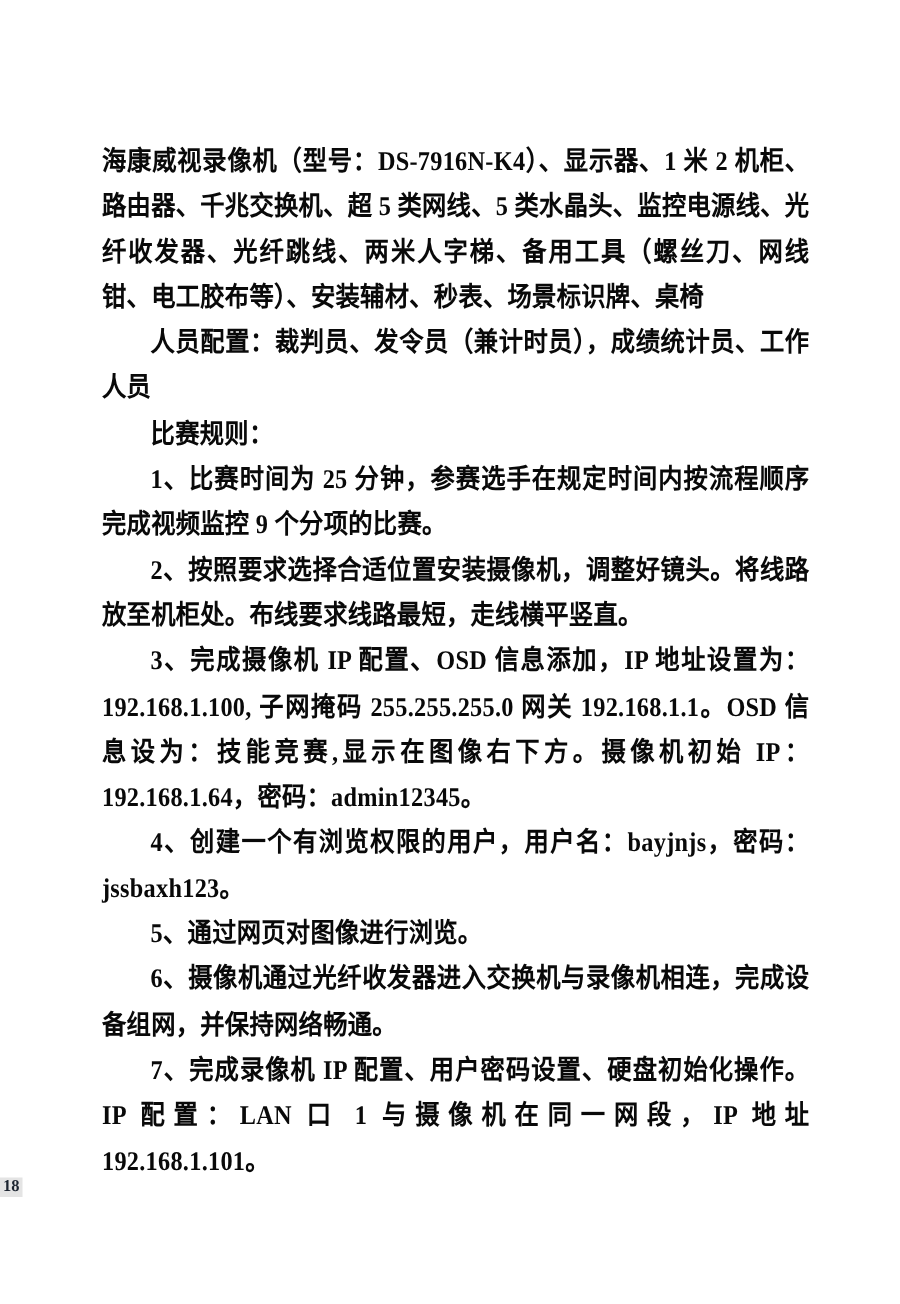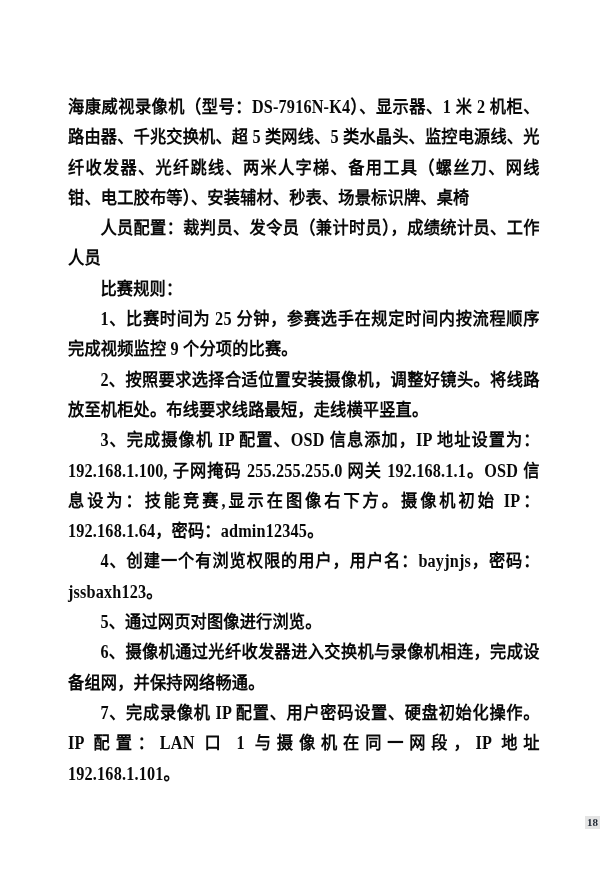--- a/index.html
+++ b/index.html
@@ -36,23 +36,23 @@
       text-justify: inter-ideograph;
       letter-spacing: 0.2px;
       word-break: break-word;
     }
     .doc p.indent {
       text-indent: 2em;
     }
     .page-footer {
       position: absolute;
       left: 0;
-      top: 812px;
+      top: 781px;
       width: 100%;
-      text-align: right;
+      text-align: left;
     }
     .page-number {
       display: inline-block;
       font-size: 11px;
       font-weight: bold;
       color: #1c2430;
       background: #e4e4e4;       
       padding: 0 2px;
       line-height: 13px;
     }

